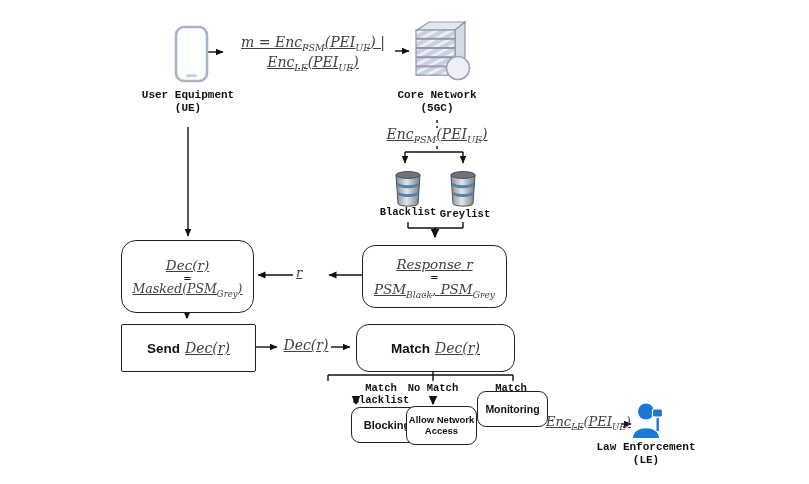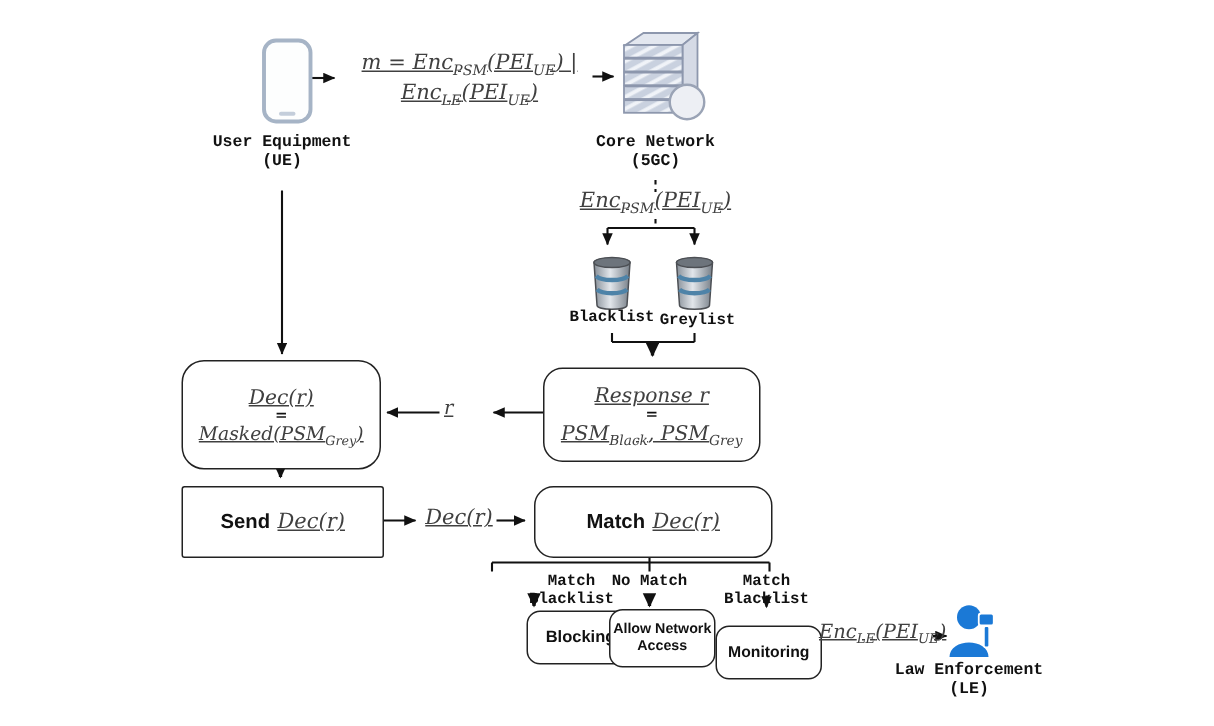--- a/index.html
+++ b/index.html
@@ -194,21 +194,21 @@
   <div class="abs small-bold" style="left:403px;top:382px;width:60px;">No Match</div>
   <div class="abs small-bold" style="left:465px;top:382px;width:92px;">Match Blacklist</div>
 
   <div class="box" style="left:321px;top:407px;width:70px;height:34px;border-radius:9px;margin-left:30px;">
     <div style="font-weight:bold;font-size:11px;">Blocking</div>
   </div>
   <div class="box" style="left:406px;top:406px;width:69px;height:37px;border-radius:9px;">
     <div class="tiny-bold">Allow Network</div>
     <div class="tiny-bold">Access</div>
   </div>
-  <div class="box" style="left:477px;top:417px;width:69px;height:34px;border-radius:9px;text-align:right;">
+  <div class="box" style="left:477px;top:391px;width:69px;height:34px;border-radius:9px;text-align:right;">
     <div style="font-weight:bold;font-size:10.5px;">Monitoring</div>
   </div>
 
   <div class="abs math" style="left:546px;top:414px;font-size:13px;">Enc<sub>LE</sub>(PEI<sub>UE</sub>)</div>
 
   <div class="abs" style="left:632px;top:402px;">
     <svg width="36" height="40" viewBox="0 0 36 40">
       <circle cx="14" cy="9.5" r="8" fill="#1b79d6"></circle>
       <path d="M1,36 C1,23 27,23 27,36 Z" fill="#1b79d6"></path>
       <rect x="20.5" y="7" width="10" height="8" rx="1.6" fill="#1b79d6" stroke="#ffffff" stroke-width="1.2"></rect>

